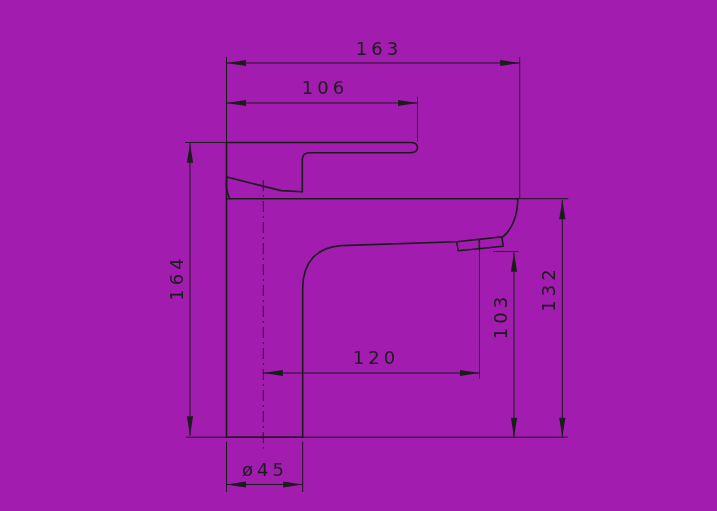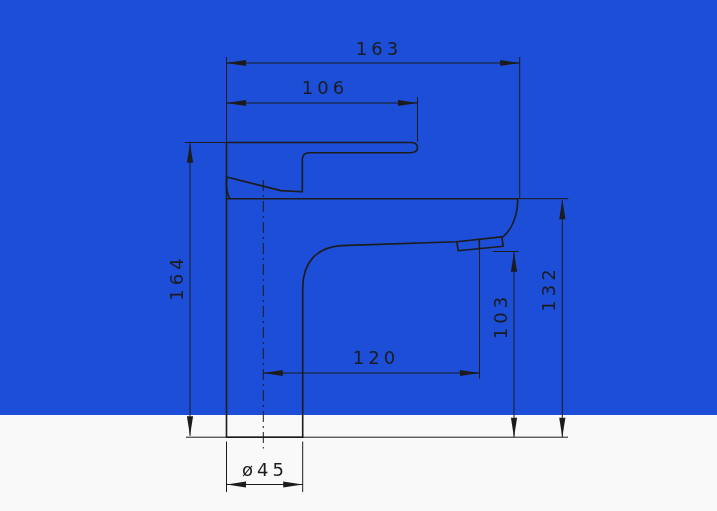--- a/index.html
+++ b/index.html
@@ -6,22 +6,22 @@
     margin: 0;
     padding: 0;
     width: 717px;
     height: 511px;
     overflow: hidden;
     background: #f9f9f9;
   }
   .stage {
     position: relative;
     width: 717px;
-    height: 415px;
-    background: #1d4ed8;
+    height: 511px;
+    background: #a21caf;
   }
   svg { display: block; }
   .obj {
     stroke: #1c1c1c;
     stroke-width: 1.6;
     fill: none;
     stroke-linecap: round;
     stroke-linejoin: round;
   }
   .dim {

